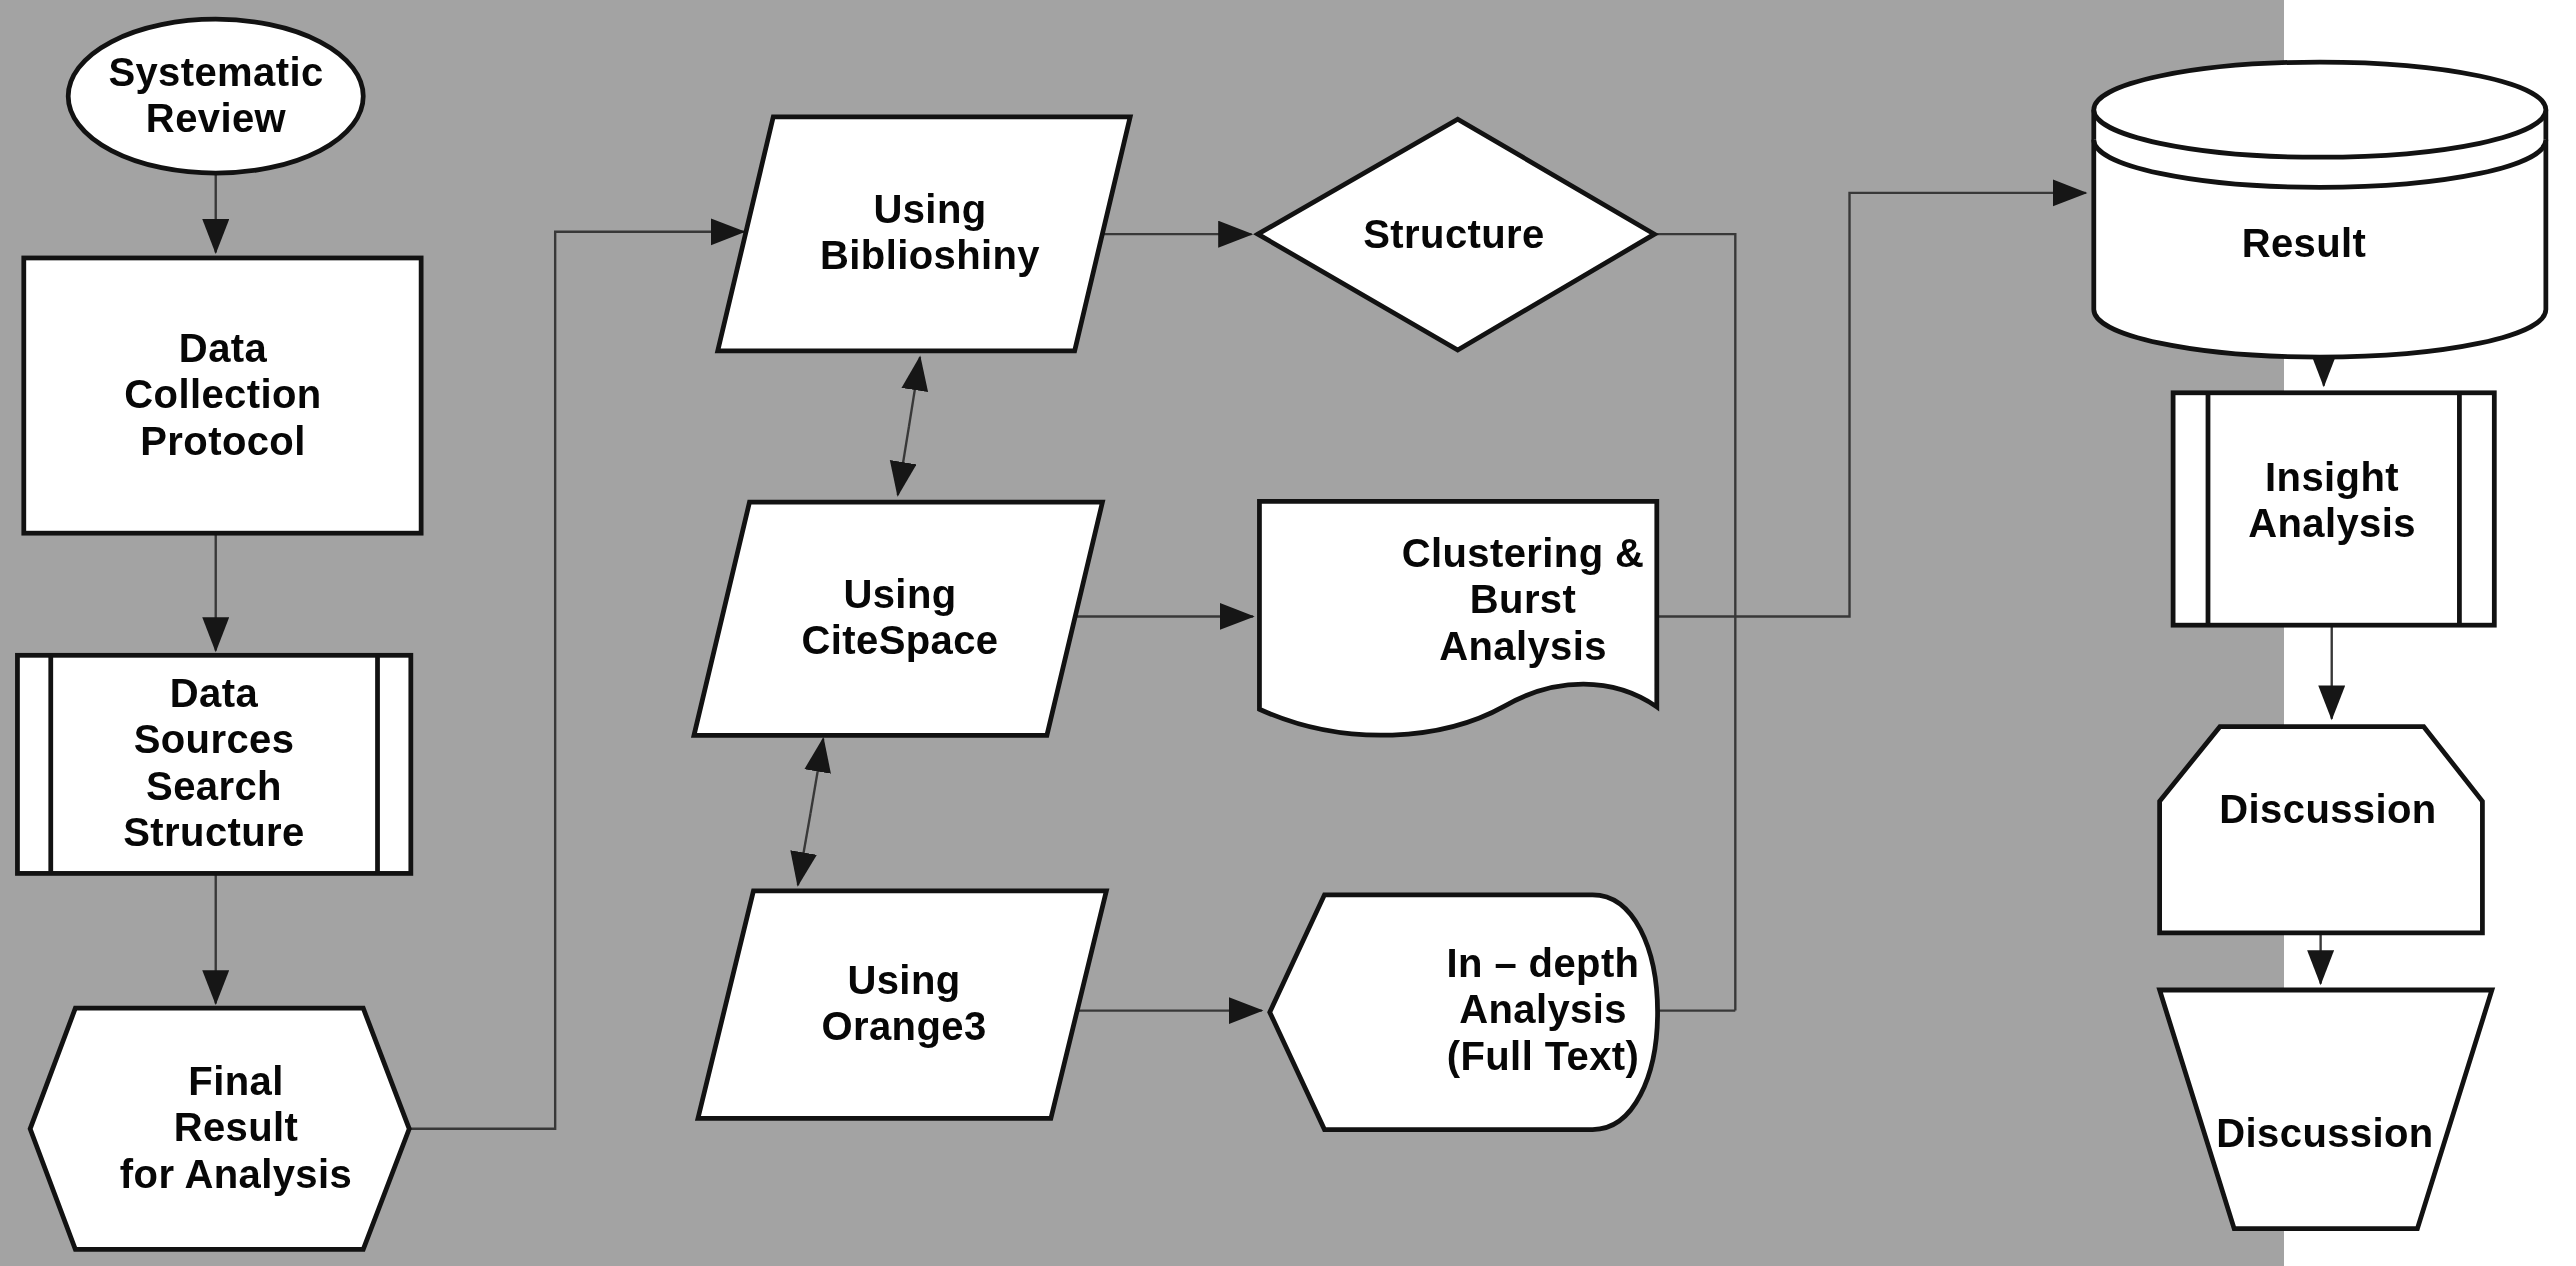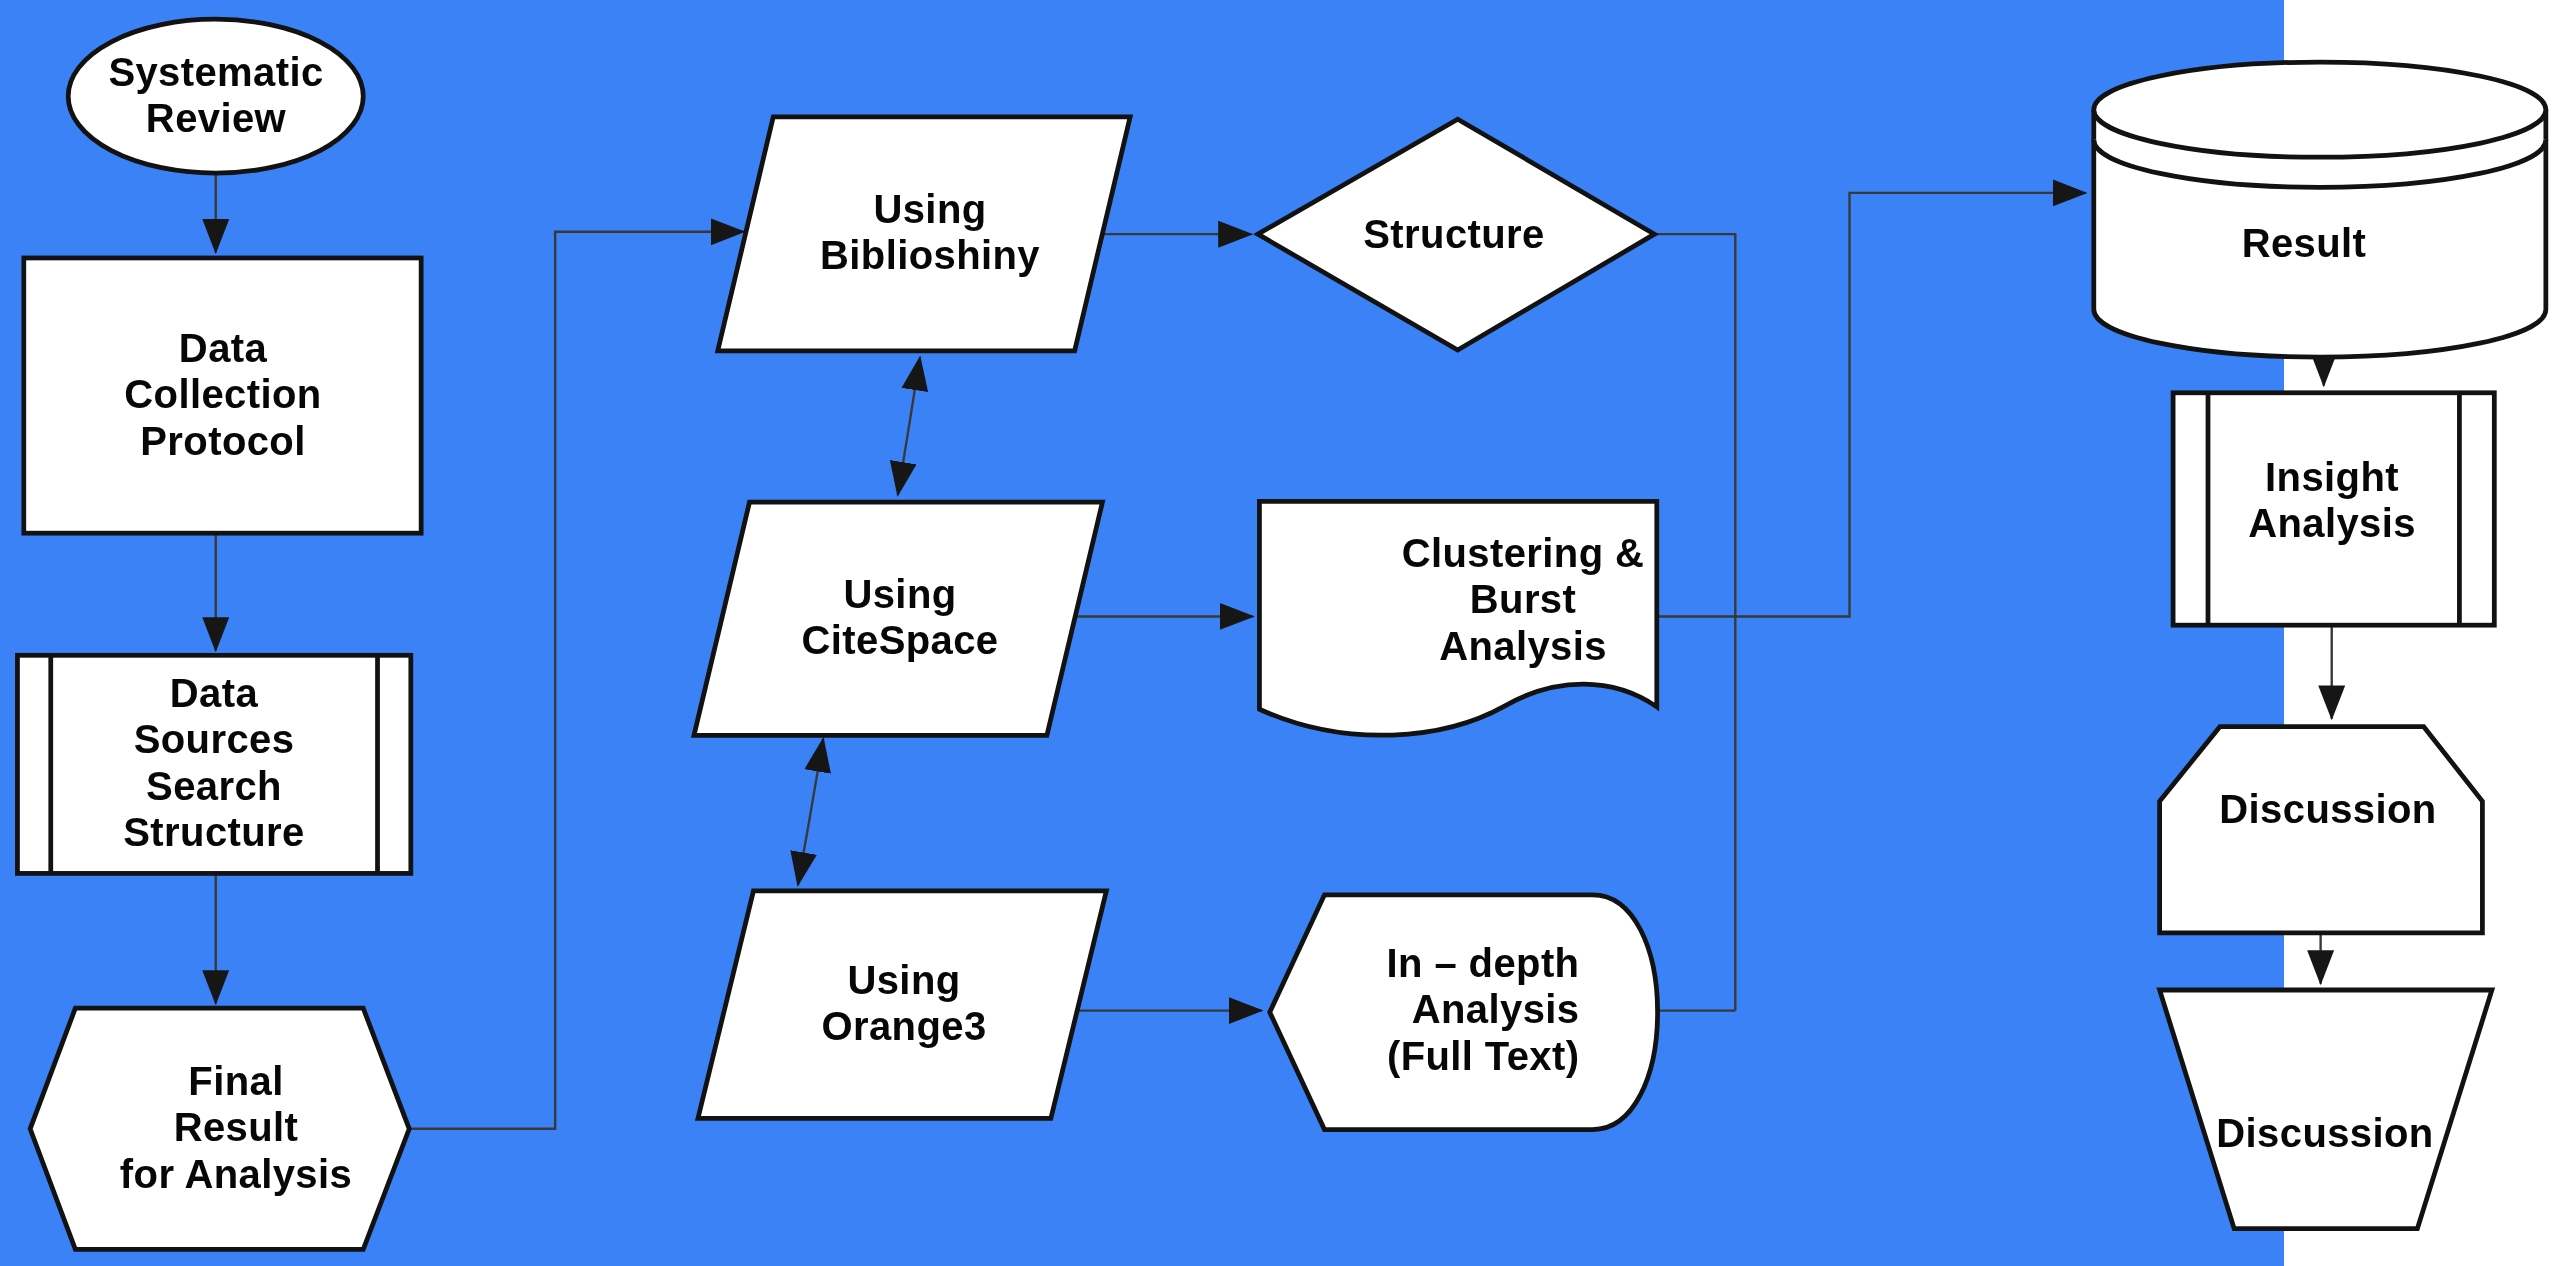--- a/index.html
+++ b/index.html
@@ -7,21 +7,21 @@
     padding: 0;
     background: #ffffff;
     width: 2576px;
     height: 1267px;
     overflow: hidden;
   }
   .canvas {
     position: relative;
     width: 2284px;
     height: 1267px;
-    background: #3b82f6;
+    background: #a3a3a3;
     font-family: "Liberation Sans", sans-serif;
   }
   .canvas svg {
     position: absolute;
     left: 0;
     top: 0;
   }
   .shape {
     fill: #ffffff;
     stroke: #121212;
@@ -144,21 +144,21 @@
   <div class="label" style="left:930px; top:232px;">Using
 Biblioshiny</div>
   <div class="label" style="left:900px; top:617px;">Using
 CiteSpace</div>
   <div class="label" style="left:904px; top:1003px;">Using
 Orange3</div>
   <div class="label" style="left:1454px; top:234px;">Structure</div>
   <div class="label" style="left:1523px; top:600px;">Clustering &amp;
 Burst
 Analysis</div>
-  <div class="label" style="left:1483px; top:1010px;text-align:right;">In – depth
+  <div class="label" style="left:1543px; top:1010px;">In – depth
 Analysis
 (Full Text)</div>
   <div class="label" style="left:2304px; top:243px;">Result</div>
   <div class="label" style="left:2332px; top:500px;">Insight
 Analysis</div>
   <div class="label" style="left:2321px; top:809px;margin-left:7px;">Discussion</div>
   <div class="label" style="left:2325px; top:1133px;">Discussion</div>
 
 </div>
 

